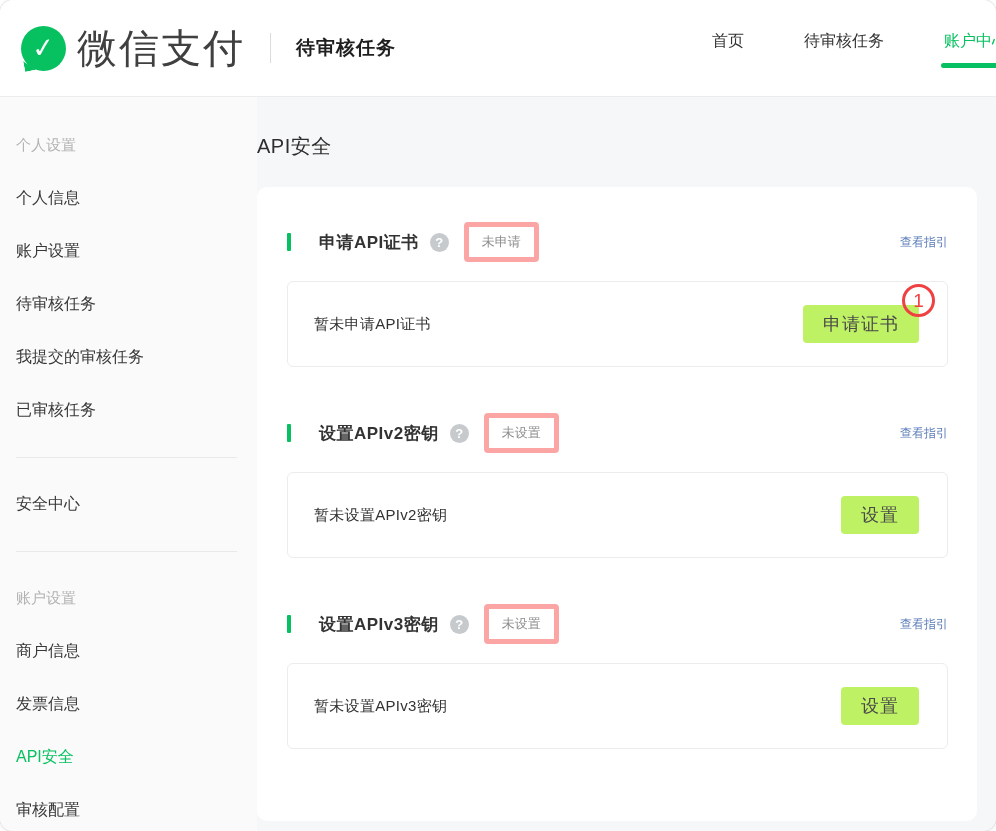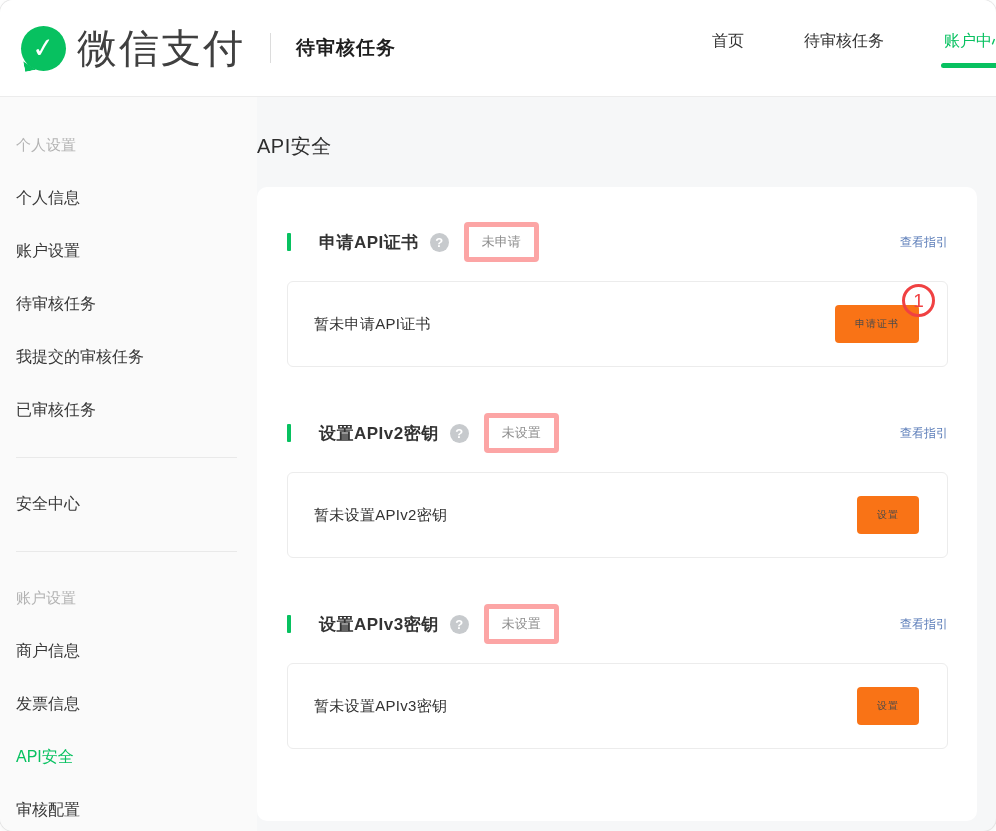--- a/index.html
+++ b/index.html
@@ -102,23 +102,23 @@
     border-radius: 6px;
     height: 86px;
     display: flex; align-items: center;
     padding: 0 28px 0 26px;
     background: #ffffff;
   }
   .empty-text { font-size: 15px; color: #333333; letter-spacing: 0.3px; }
   .action-wrap { margin-left: auto; position: relative; }
   .action-btn {
     border: none;
-    background: #f97316;
+    background: #bef264;
     color: #4a4a4a;
-    font-size: 10px;
+    font-size: 18px;
     font-family: inherit;
     height: 38px;
     padding: 0 20px;
     border-radius: 4px;
     letter-spacing: 1px;
     cursor: pointer;
   }
   .step-annotation {
     position: absolute;
     top: -21px; right: -16px;

